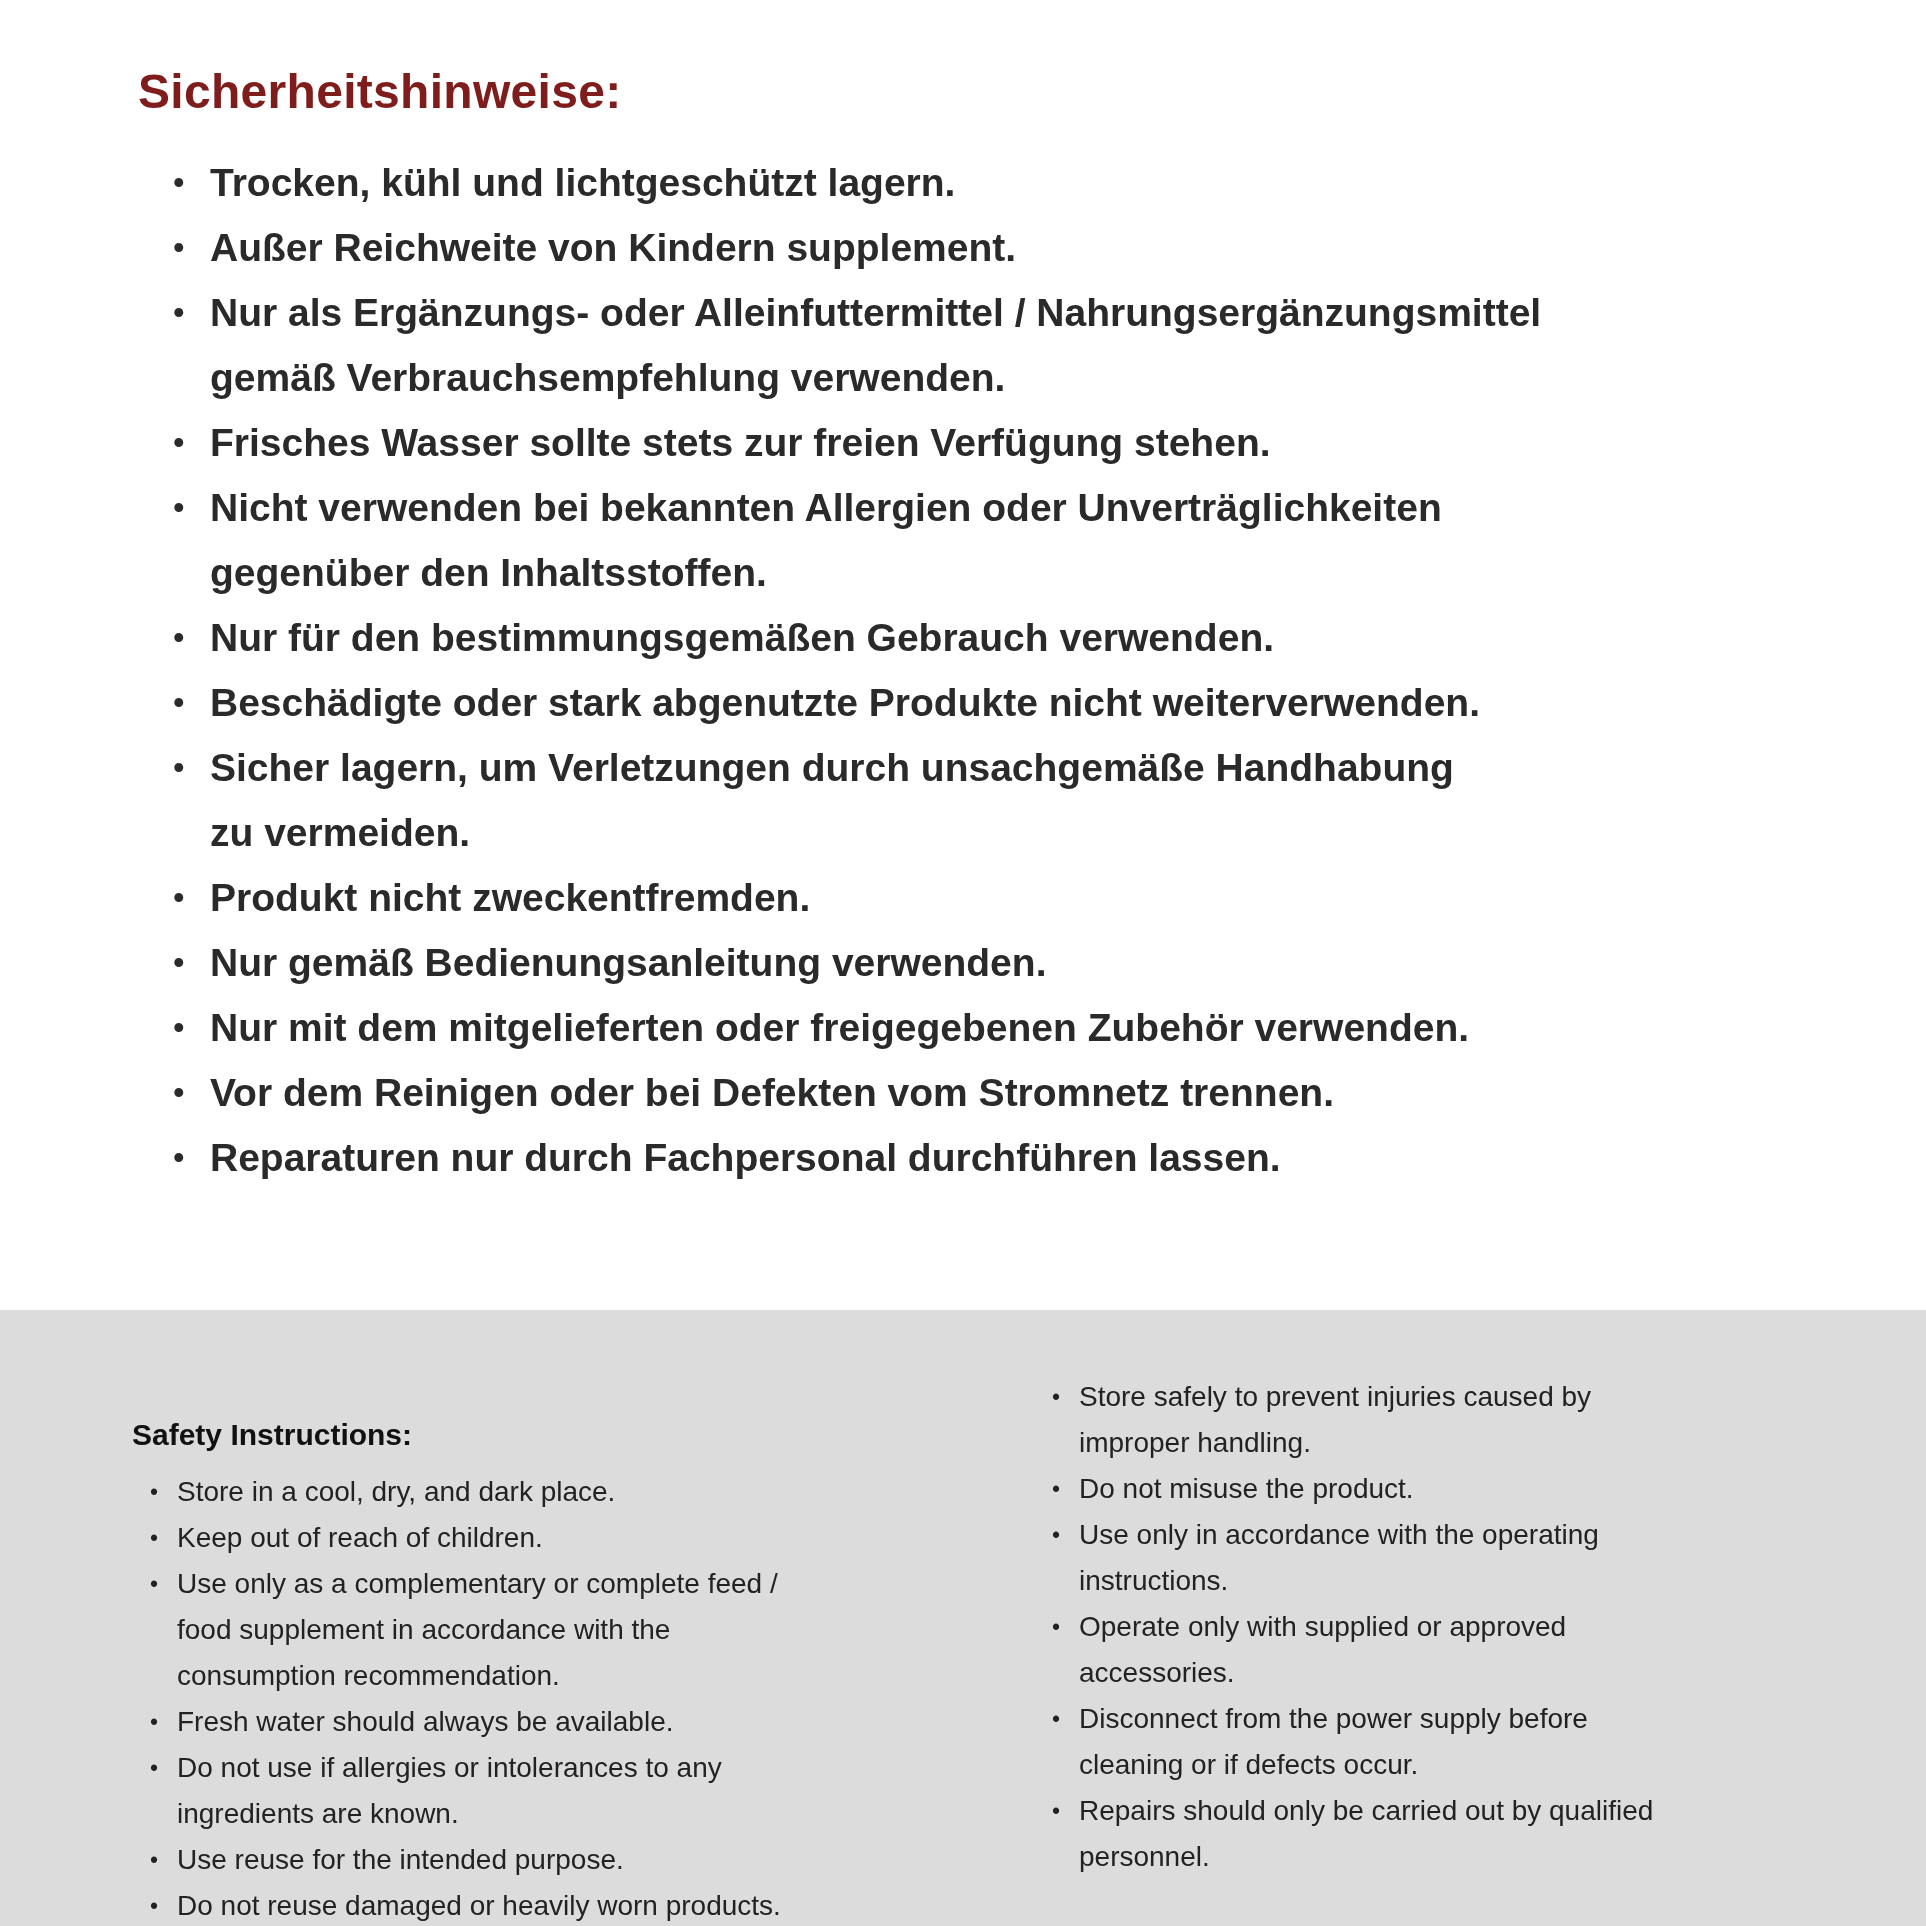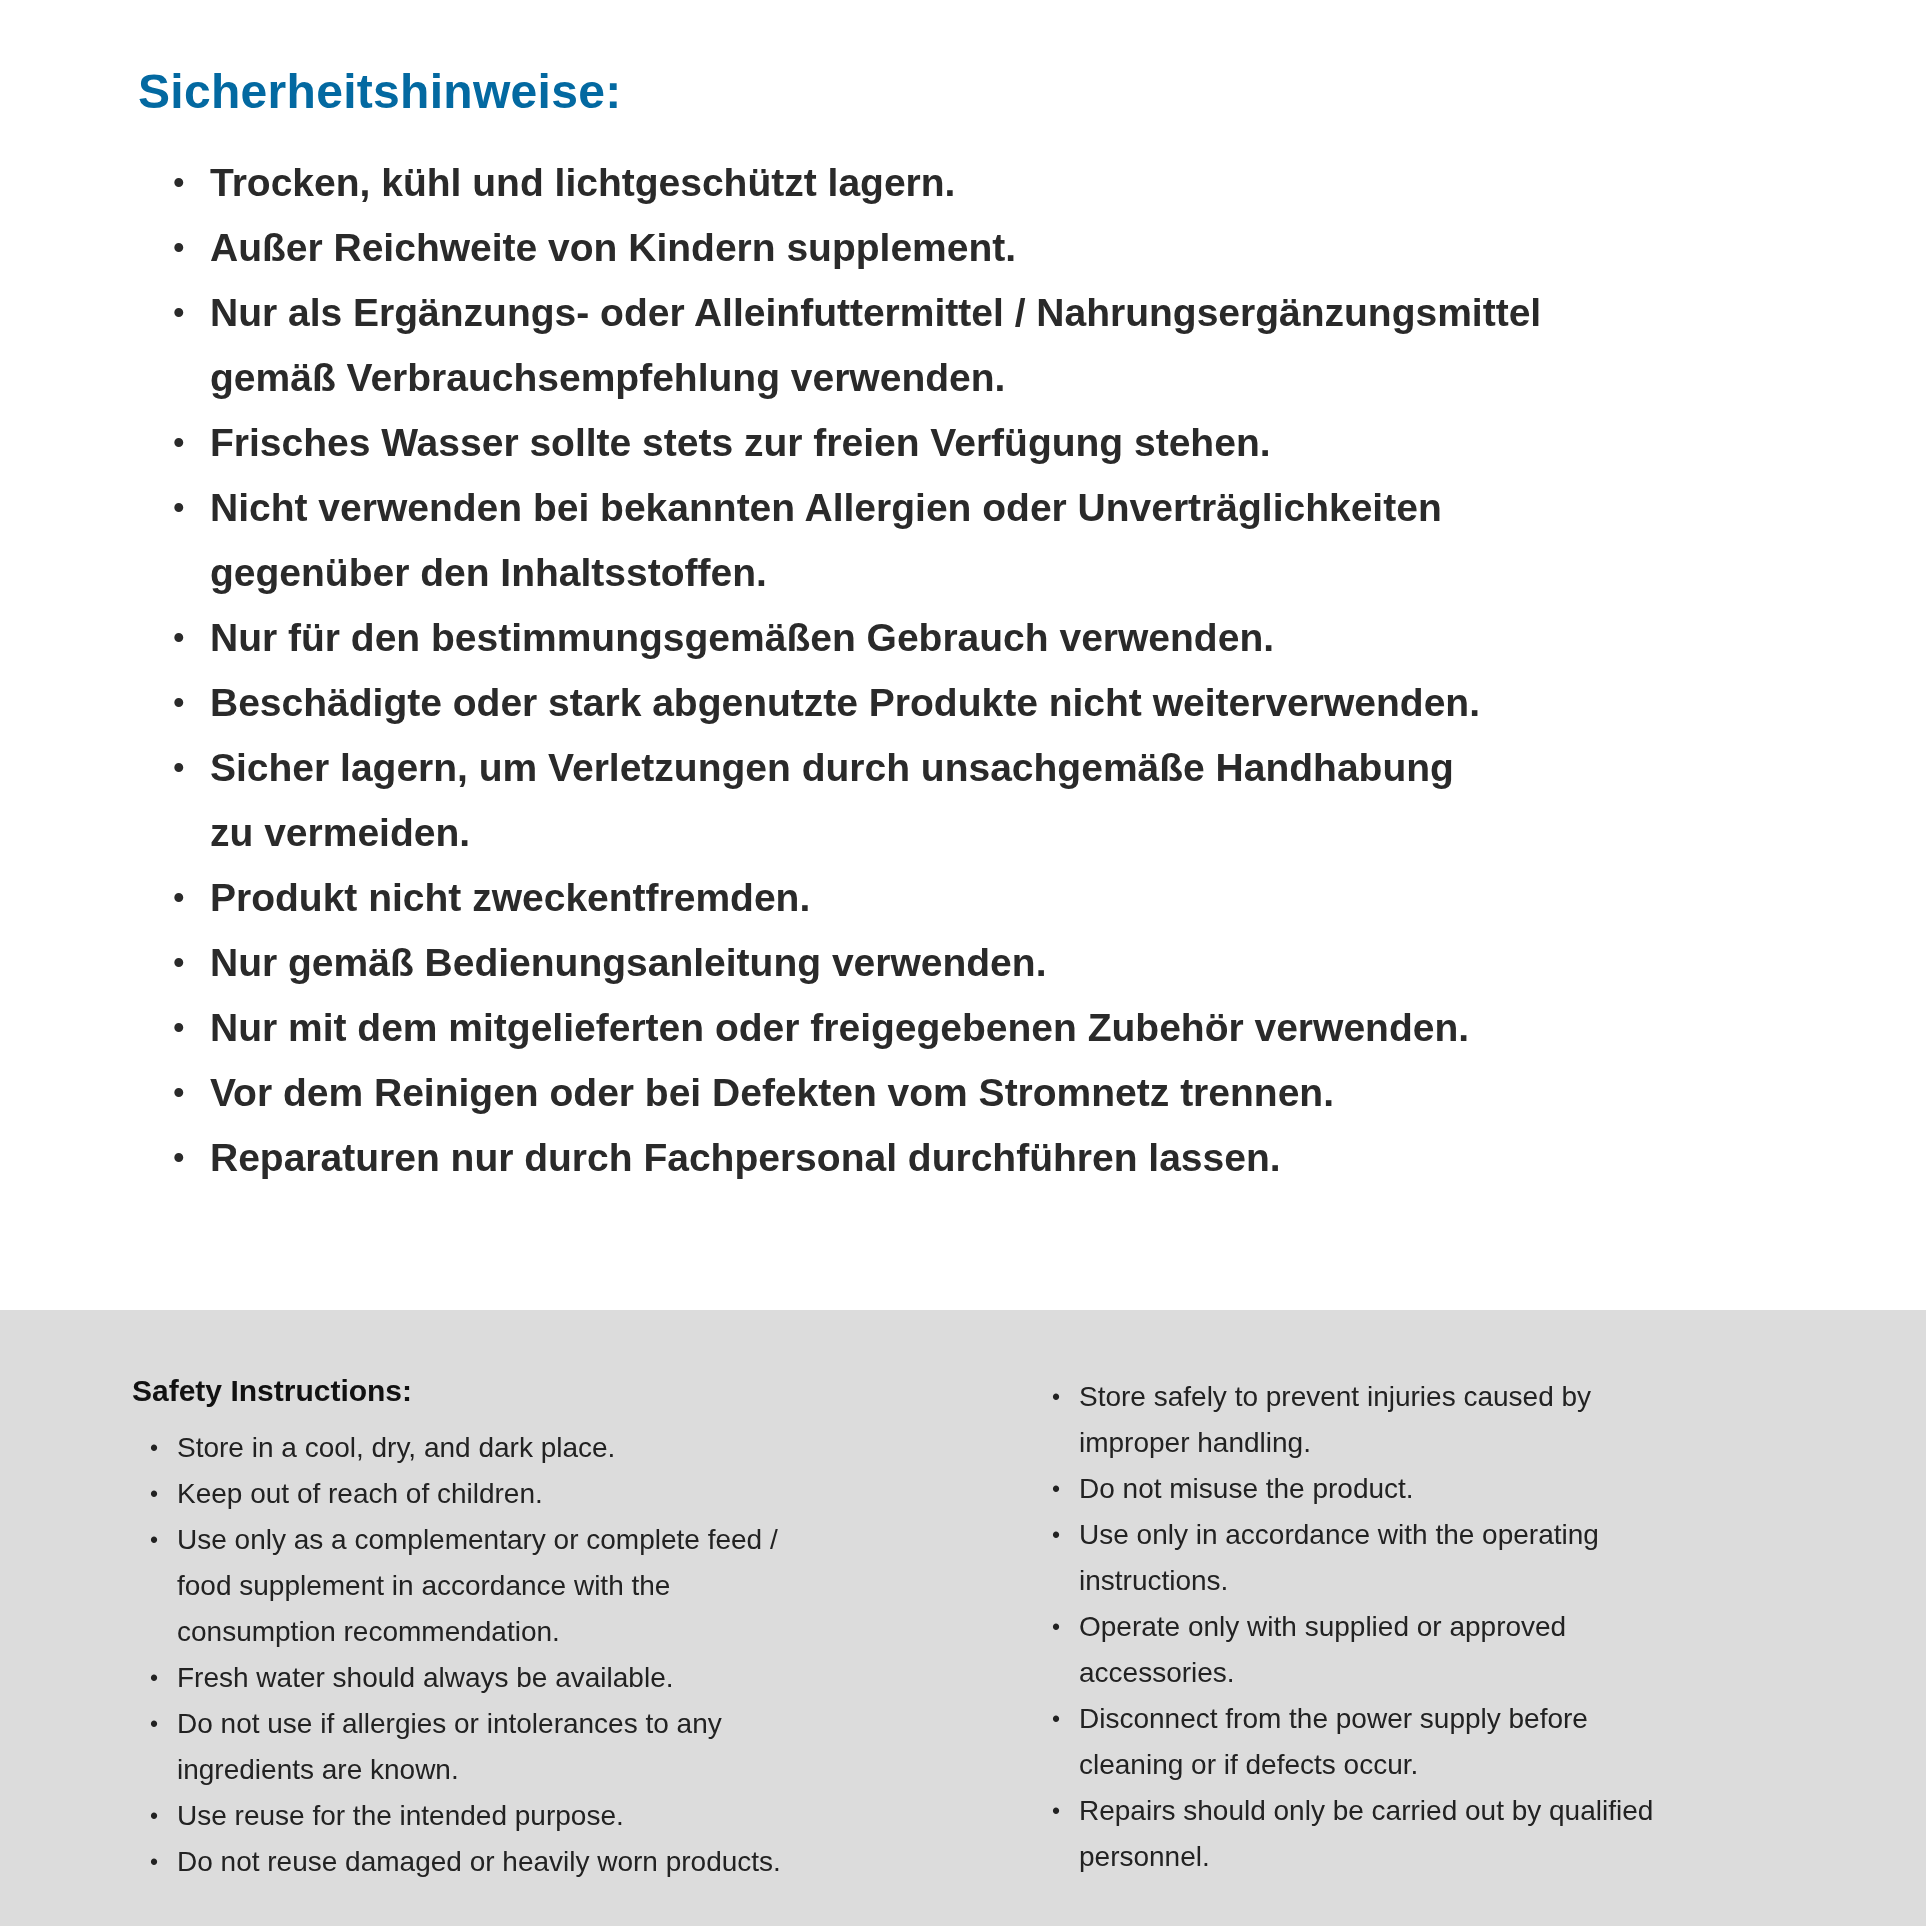--- a/index.html
+++ b/index.html
@@ -21,21 +21,21 @@
   
   .german-section {
     position: absolute;
     top: 0; left: 0;
     width: 1926px;
     padding: 64px 109px 0 138px;
   }
   .german-title {
     font-size: 48px;
     font-weight: 700;
-    color: #0369a1;
+    color: #7f1d1d;
     letter-spacing: 0.3px;
   }
   .german-list {
     margin-top: 31px;
     padding-left: 35px;
     width: 1644px;
   }
   .g-item {
     display: flex;
     align-items: flex-start;
@@ -74,20 +74,21 @@
     position: absolute;
     left: 1034px;
     top: 64px;
     width: 847px;
   }
   .english-title {
     font-size: 30px;
     font-weight: 700;
     color: #111111;
     margin-bottom: 16.7px;
+    margin-top: 44px;
   }
   .english-list {
     padding-left: 18px;
   }
   .e-item {
     display: flex;
     align-items: flex-start;
     font-size: 28px;
     line-height: 46px;
     color: #222222;

